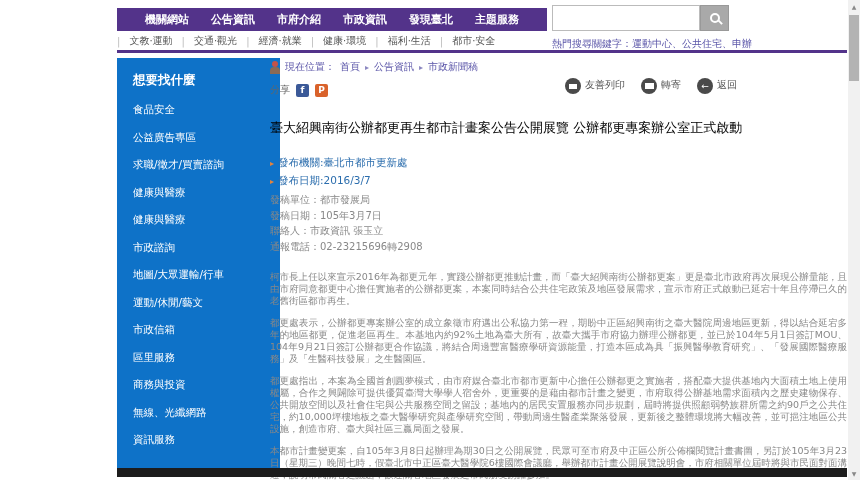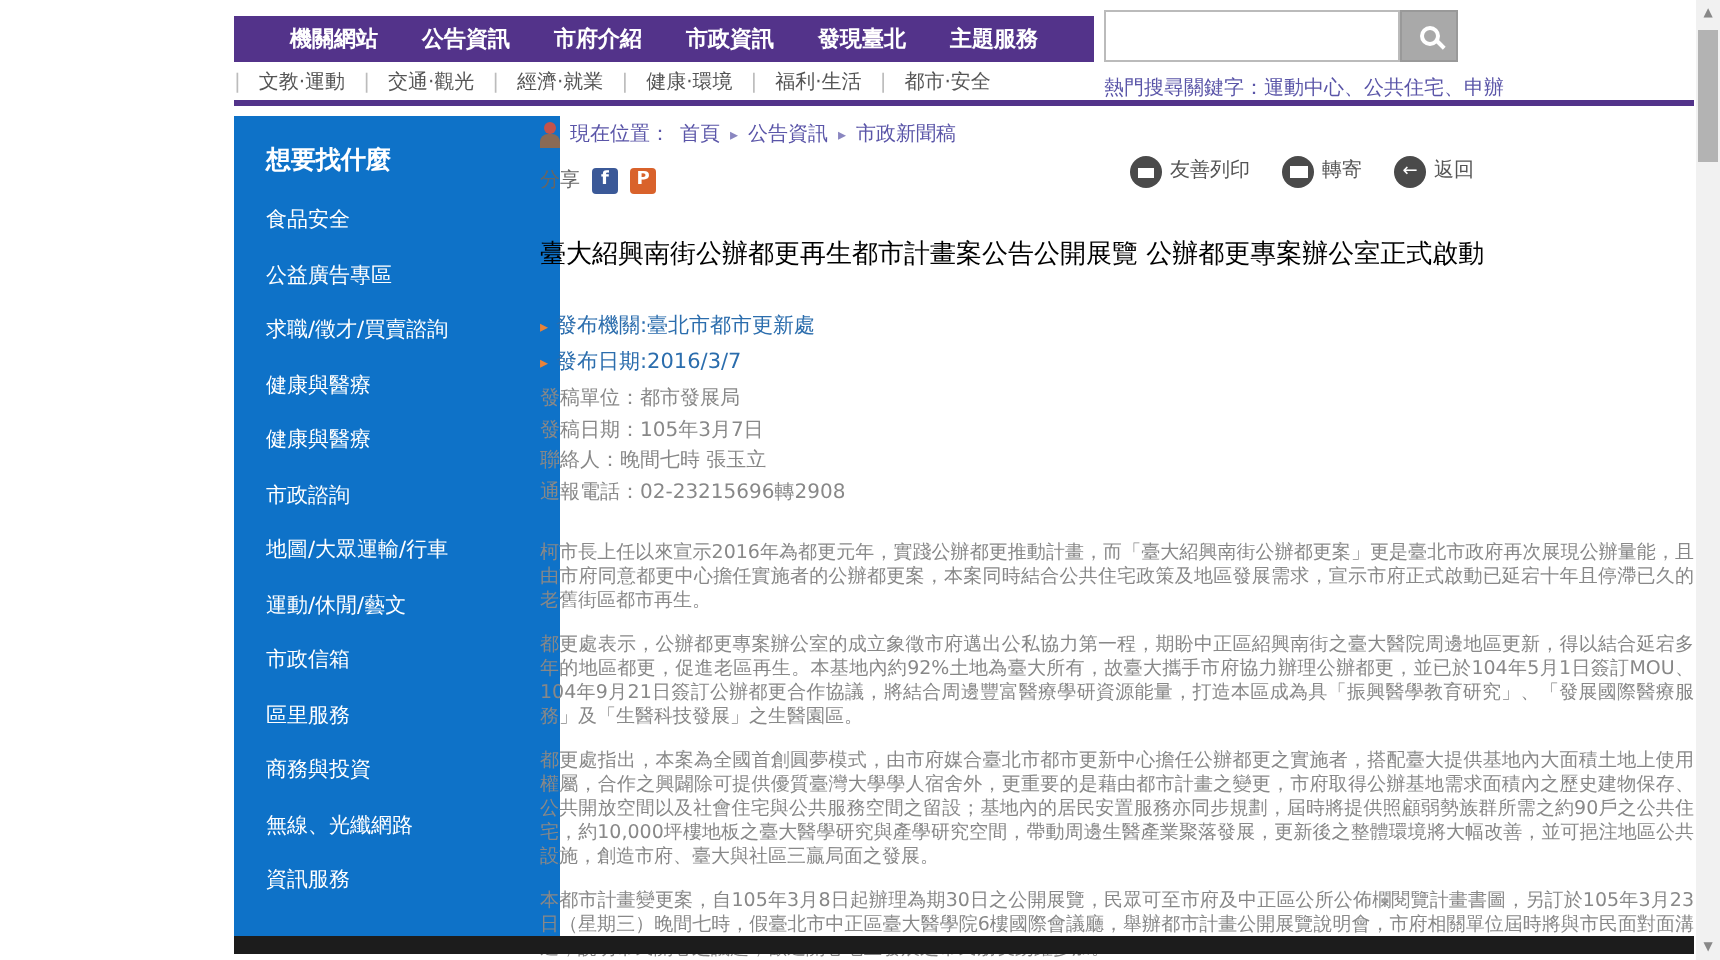--- a/index.html
+++ b/index.html
@@ -192,21 +192,21 @@
       </div>
       <div class="info-link">
         <span class="orange-arrow">▸</span>
         <span>發布日期:2016/3/7</span>
       </div>
     </div>
 
     <div class="meta">
       <div>發稿單位：都市發展局</div>
       <div>發稿日期：105年3月7日</div>
-      <div>聯絡人：晚間七時 張玉立</div>
+      <div>聯絡人：市政資訊 張玉立</div>
       <div>通報電話：02-23215696轉2908</div>
     </div>
 
     <div class="body-text">
       <p>柯市長上任以來宣示2016年為都更元年，實踐公辦都更推動計畫，而「臺大紹興南街公辦都更案」更是臺北市政府再次展現公辦量能，且由市府同意都更中心擔任實施者的公辦都更案，本案同時結合公共住宅政策及地區發展需求，宣示市府正式啟動已延宕十年且停滯已久的老舊街區都市再生。</p>
       <p>都更處表示，公辦都更專案辦公室的成立象徵市府邁出公私協力第一程，期盼中正區紹興南街之臺大醫院周邊地區更新，得以結合延宕多年的地區都更，促進老區再生。本基地內約92%土地為臺大所有，故臺大攜手市府協力辦理公辦都更，並已於104年5月1日簽訂MOU、104年9月21日簽訂公辦都更合作協議，將結合周邊豐富醫療學研資源能量，打造本區成為具「振興醫學教育研究」、「發展國際醫療服務」及「生醫科技發展」之生醫園區。</p>
       <p>都更處指出，本案為全國首創圓夢模式，由市府媒合臺北市都市更新中心擔任公辦都更之實施者，搭配臺大提供基地內大面積土地上使用權屬，合作之興闢除可提供優質臺灣大學學人宿舍外，更重要的是藉由都市計畫之變更，市府取得公辦基地需求面積內之歷史建物保存、公共開放空間以及社會住宅與公共服務空間之留設；基地內的居民安置服務亦同步規劃，屆時將提供照顧弱勢族群所需之約90戶之公共住宅，約10,000坪樓地板之臺大醫學研究與產學研究空間，帶動周邊生醫產業聚落發展，更新後之整體環境將大幅改善，並可挹注地區公共設施，創造市府、臺大與社區三贏局面之發展。</p>
       <p>本都市計畫變更案，自105年3月8日起辦理為期30日之公開展覽，民眾可至市府及中正區公所公佈欄閱覽計畫書圖，另訂於105年3月23日（星期三）晚間七時，假臺北市中正區臺大醫學院6樓國際會議廳，舉辦都市計畫公開展覽說明會，市府相關單位屆時將與市民面對面溝通，說明市民關心之議題，歡迎關心地區發展之市民朋友踴躍參加。</p>
     </div>
   </div>

